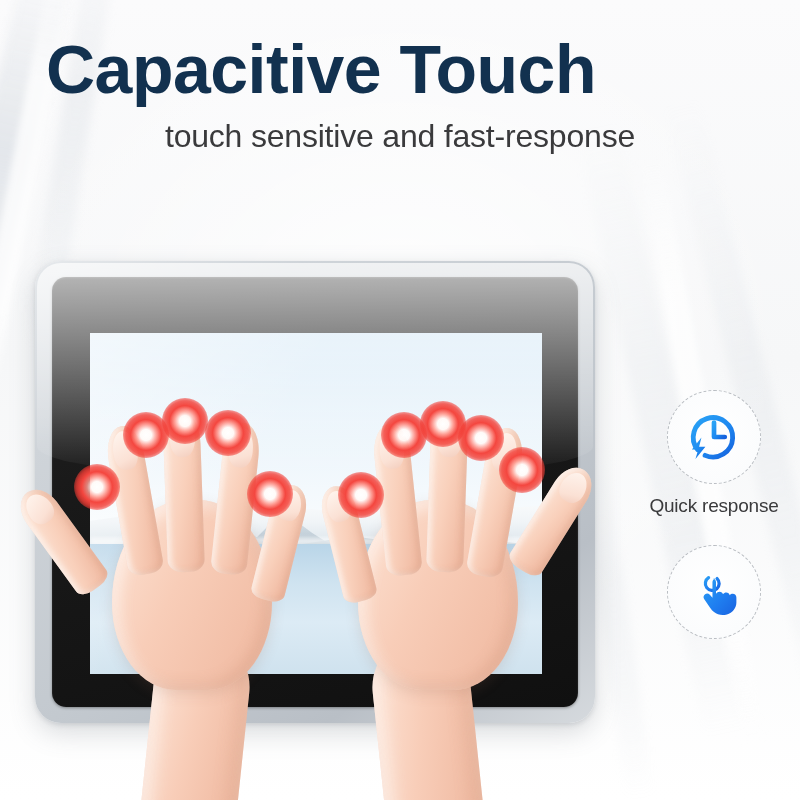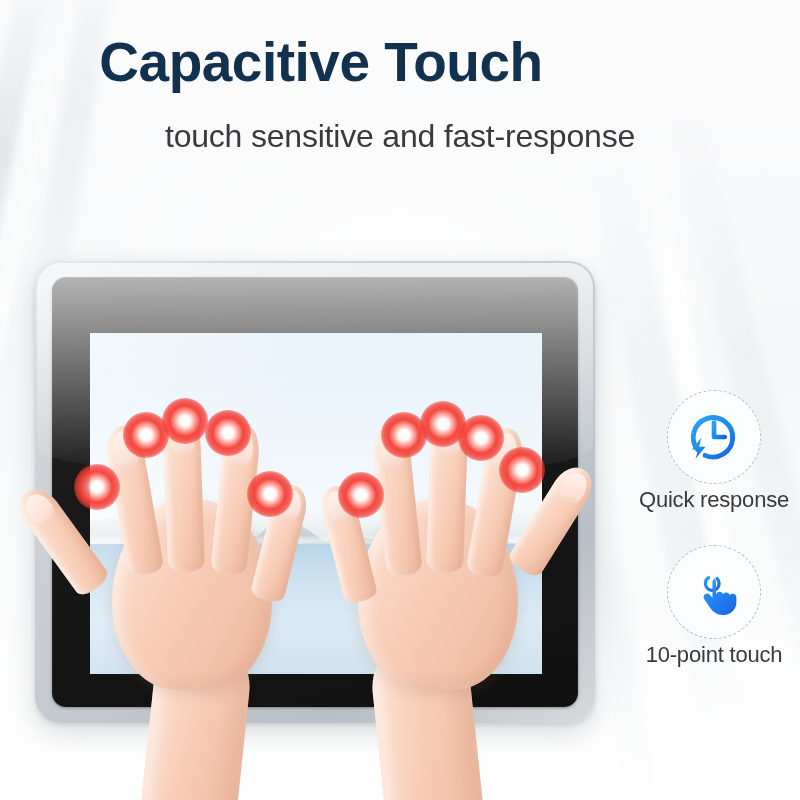--- a/index.html
+++ b/index.html
@@ -18,21 +18,21 @@
   .streak{
     position:absolute;background:linear-gradient(180deg,rgba(255,255,255,0) 0%,rgba(255,255,255,.95) 25%,rgba(255,255,255,.95) 75%,rgba(255,255,255,0) 100%);
     filter:blur(3px);opacity:.9;
   }
   .sh{position:absolute;background:linear-gradient(180deg,rgba(225,228,232,0) 0%,rgba(221,225,230,.75) 40%,rgba(221,225,230,.55) 70%,rgba(225,228,232,0) 100%);filter:blur(5px);}
   .vig{position:absolute;inset:0;background:radial-gradient(ellipse 70% 60% at 50% 40%,rgba(255,255,255,.85) 0%,rgba(255,255,255,0) 70%);}
 
   
   .headline{
     position:absolute;left:0;top:34px;width:642px;text-align:center;
-    font-size:55px;font-weight:700;letter-spacing:-.5px;line-height:1.04;
+    font-size:68px;font-weight:700;letter-spacing:-.5px;line-height:1.04;
     color:#12314f;
   }
   .subhead{
     position:absolute;left:0;top:118px;width:800px;text-align:center;
     font-size:32px;font-weight:400;letter-spacing:-.2px;
     color:#3a3a3c;
   }
 
   
   .monitor{
@@ -123,21 +123,21 @@
   
   .feature{position:absolute;width:160px;text-align:center;}
   .fcircle{
     position:relative;width:92px;height:92px;margin:0 auto;
     border-radius:50%;
     border:1.6px dashed #b9bdc2;
     background:radial-gradient(circle at 50% 45%,#ffffff 0%,#fbfcfd 70%,#f6f8f9 100%);
     display:flex;align-items:center;justify-content:center;
   }
   .flabel{
-    margin-top:3px;font-size:22px;color:#3a3a3c;letter-spacing:-.2px;
+    margin-top:11px;font-size:19px;color:#3a3a3c;letter-spacing:-.2px;
   }
 </style>
 </head>
 <body>
 
 <div id="poster">
 
   <div class="streaks">
     <div class="sh" style="left:-30px;top:-60px;width:52px;height:520px;transform:rotate(13deg);"></div>
     <div class="streak" style="left:6px;top:-40px;width:26px;height:470px;transform:rotate(11deg);opacity:.8;"></div>
@@ -278,16 +278,15 @@
                  c-5.4 1.3 -10.5 0.4 -14.3 -2.6
                  c-1.6 -1.3 -3.0 -2.9 -4.3 -4.8
                  l-6.6 -9.6
                  c-1.2 -1.8 -0.7 -4.1 1.1 -5.3
                  c1.7 -1.1 3.9 -0.8 5.2 0.7
                  l2.9 3.3
                  V20.9
                  c0 -2.2 1.7 -3.9 4.0 -3.9 z" fill="url(#gblue2)"></path>
       </svg>
     </div>
-    <div class="flabel">10-point touch</div>
   </div>
 
 </div>
 
 </body></html>

